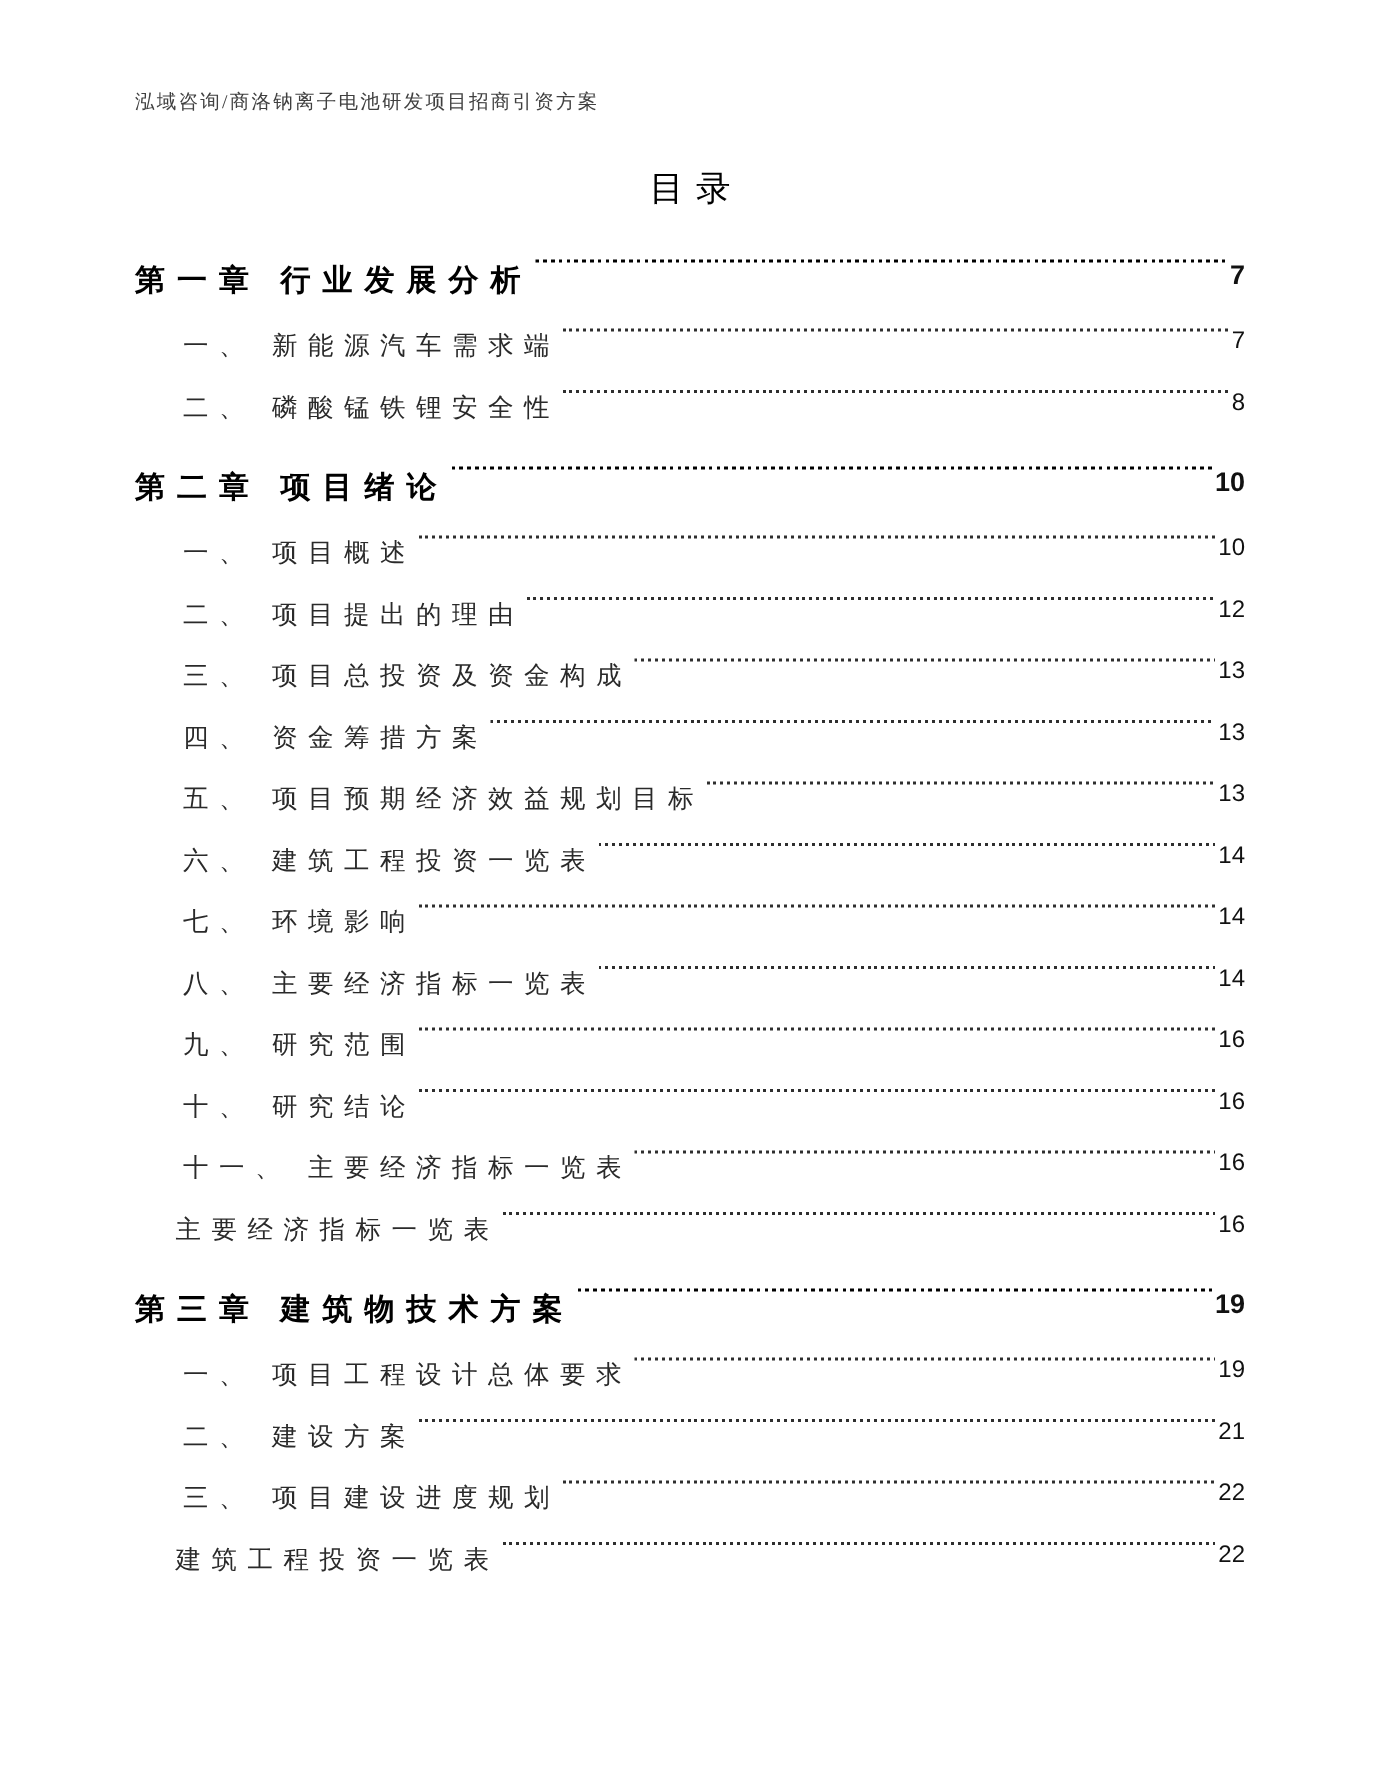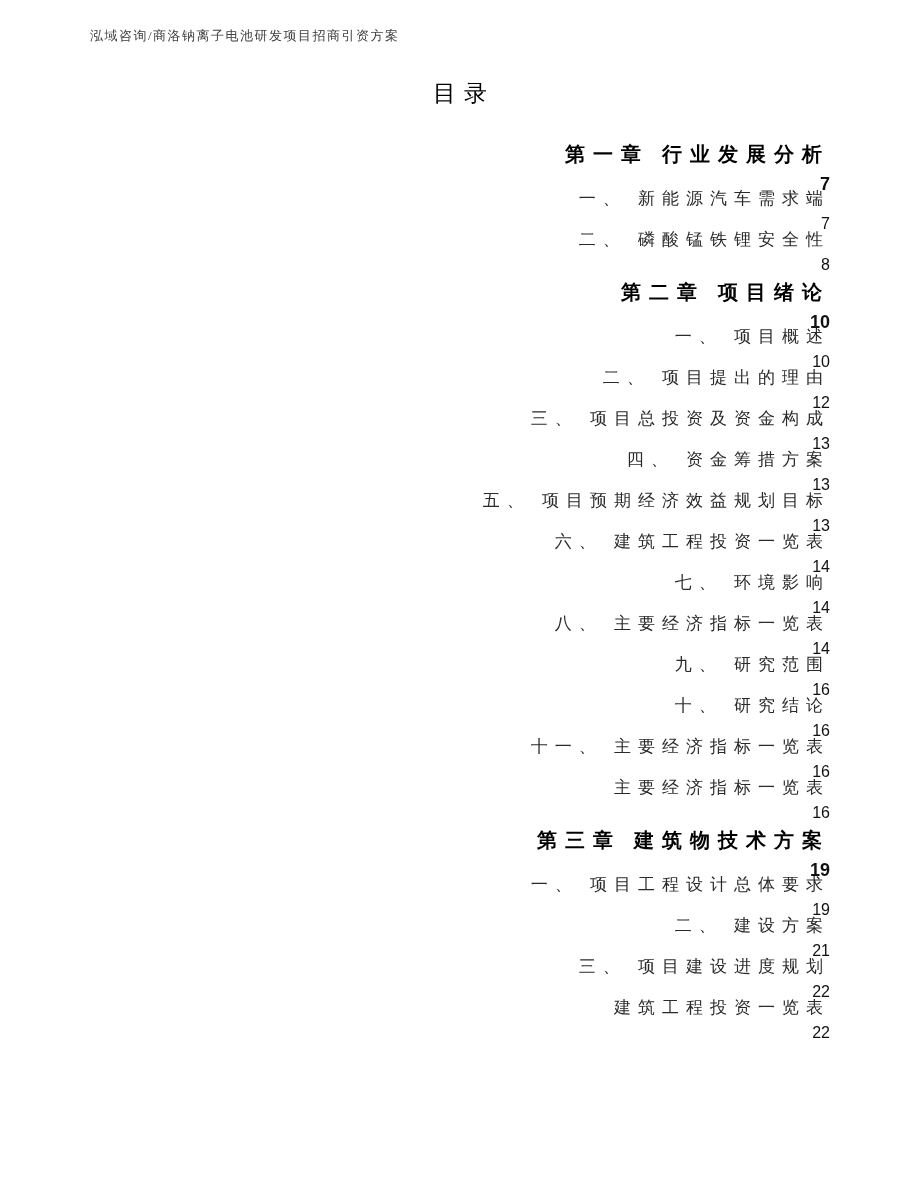--- a/index.html
+++ b/index.html
@@ -2,21 +2,21 @@
 <html><head>
 <meta charset="utf-8">
 <style>
   html,body{margin:0;padding:0;background:#e8e8e8;}
   .page{
     position:relative;
     width:920px;height:1191px;
     margin:0 auto;
     background:#ffffff;
     box-sizing:border-box;
-    padding:26px 90px 0 90px;
+    padding:58px 90px 0 90px;
     font-family:"Liberation Serif","DejaVu Serif",serif;
     color:#222;
     overflow:hidden;
   }
   .doc-header{
     font-size:13px;
     letter-spacing:1.5px;
     color:#404040;
     line-height:20px;
     white-space:nowrap;
@@ -26,23 +26,22 @@
     text-align:center;
     font-size:23px;
     font-weight:400;
     letter-spacing:8px;
     text-indent:8px;
     color:#000;
   }
   .toc{margin-top:32px;}
   .toc-row{
     display:flex;
-    align-items:flex-end;
+    align-items:flex-start;
     box-sizing:border-box;
-    flex-direction:column;
   }
   .toc-row .label{
     white-space:nowrap;
     flex:0 0 auto;
   }
   .toc-row .leader{
     flex:1 1 auto;
     height:2px;
     margin:0 2px 5px 2px;
     background:repeating-linear-gradient(to right,#2e2e2e 0 2px,transparent 2px 4.6px);

